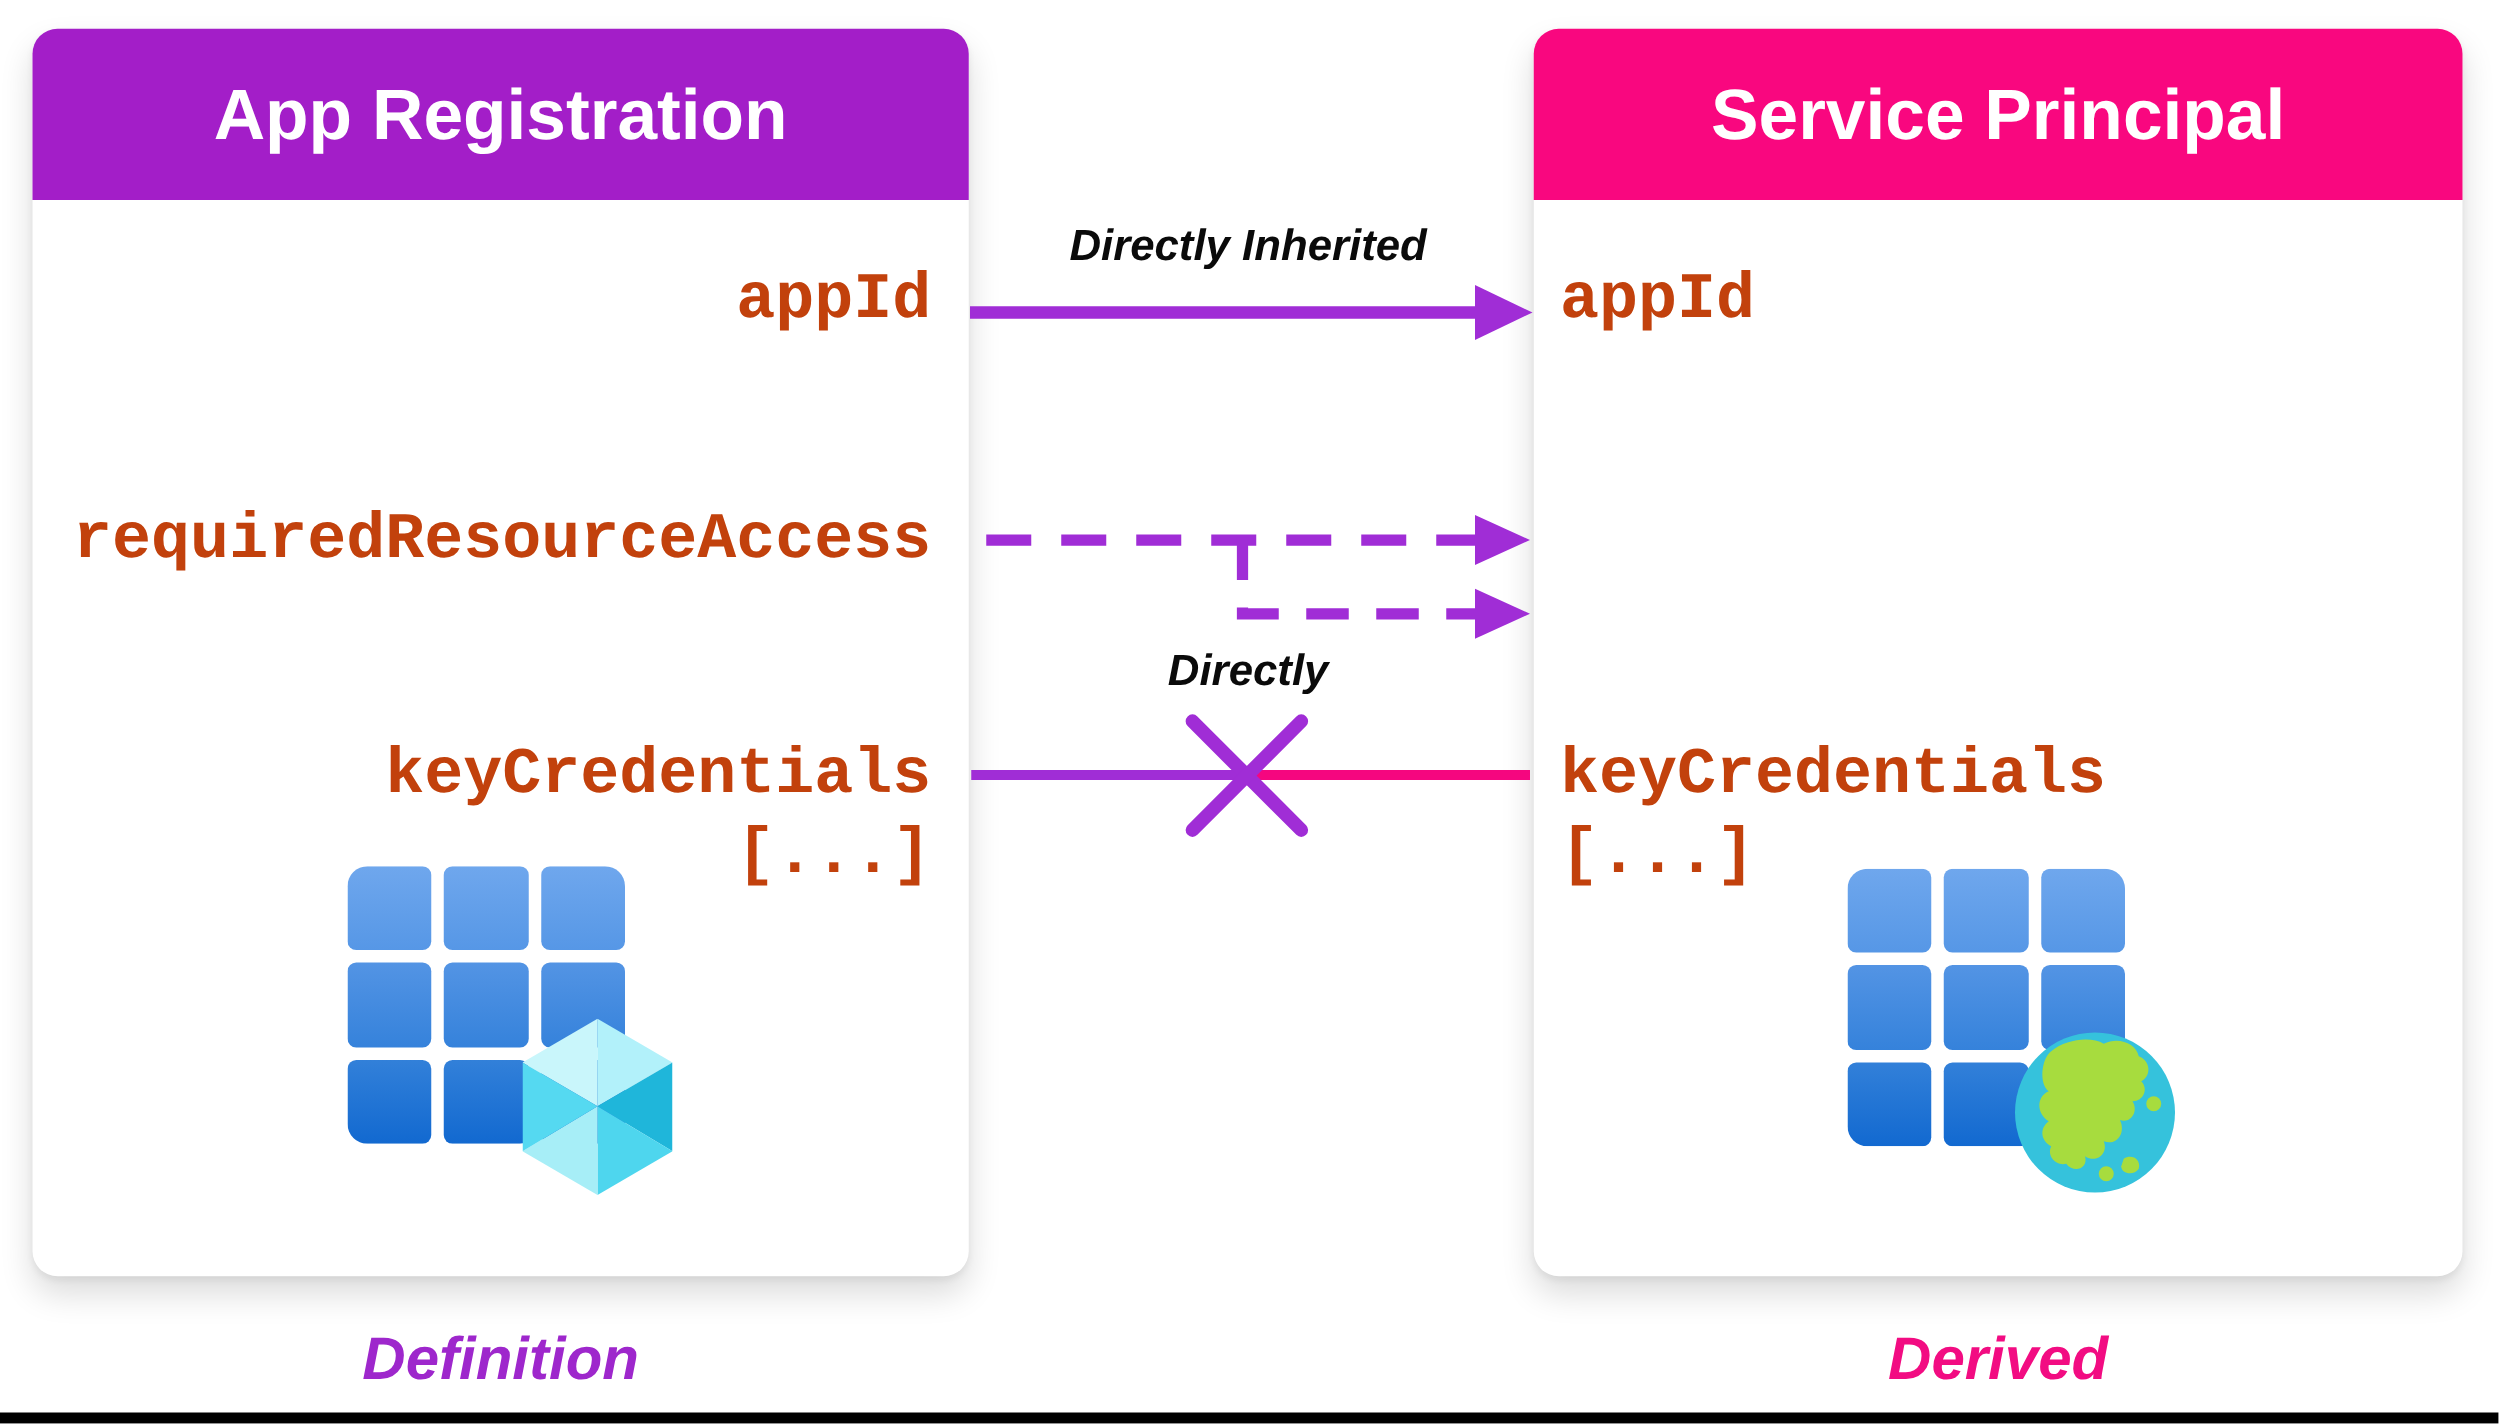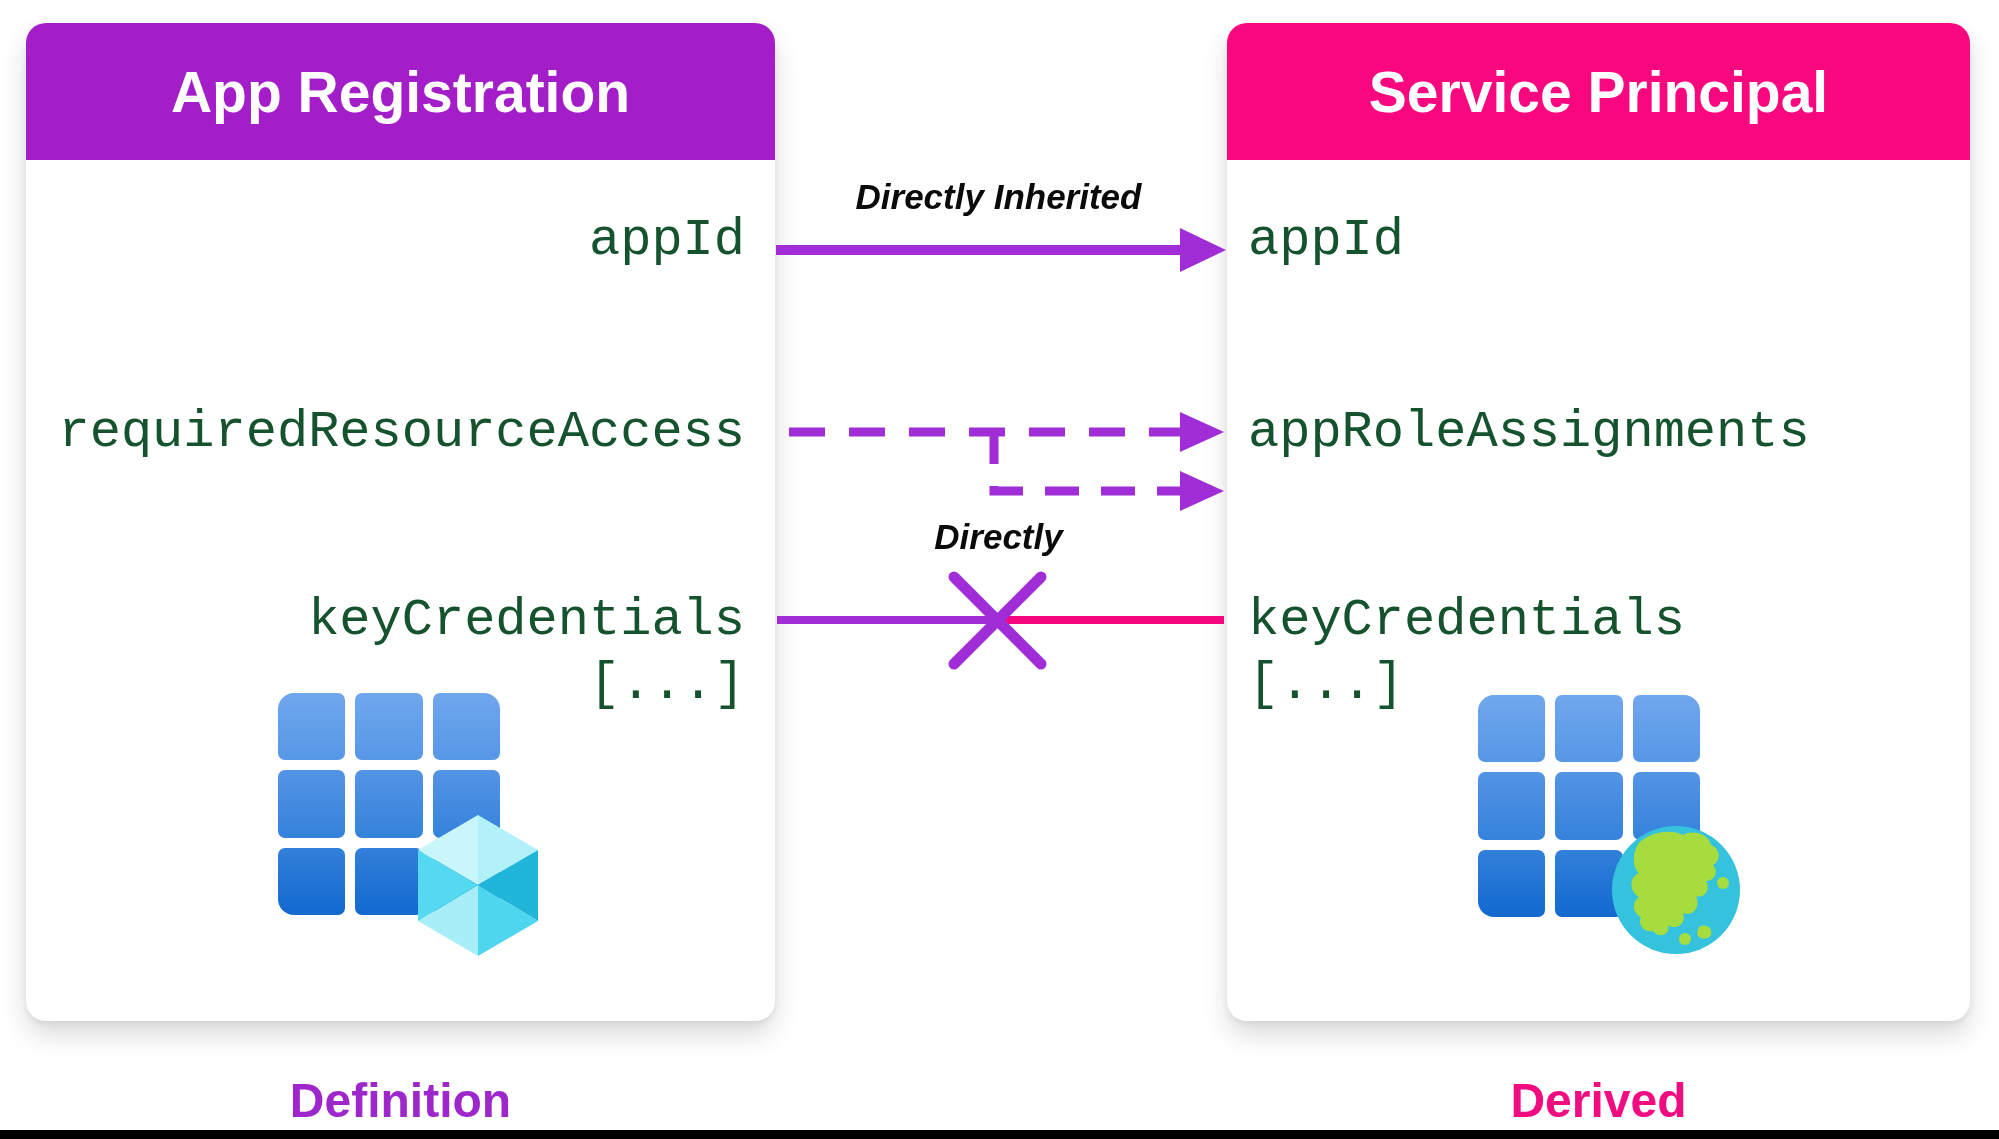--- a/index.html
+++ b/index.html
@@ -13,31 +13,31 @@
   #card-left{left:26px;width:749px;}
   #card-right{left:1227px;width:743px;}
   .card-header{position:absolute;top:0;left:0;right:0;height:137px;border-radius:20px 20px 0 0;
                display:flex;align-items:center;justify-content:center;}
   #card-left .card-header{background:var(--c-header-purple,#A31EC8);}
   #card-right .card-header{background:var(--c-header-pink,#F9077F);}
   .card-title{color:#ffffff;font-weight:bold;font-size:57px;white-space:nowrap;}
 
   
   .mono{position:absolute;font-family:"Liberation Mono","DejaVu Sans Mono",monospace;
-        font-weight:normal;font-size:52px;color:#14532d;transform:translateY(-50%);white-space:nowrap;}
+        font-weight:bold;font-size:52px;color:#c2410c;transform:translateY(-50%);white-space:nowrap;}
   .l{left:26px;width:719px;text-align:right;}
   .r{left:1248px;text-align:left;}
 
   
   .rel{position:absolute;left:775px;width:447px;text-align:center;font-style:italic;font-weight:bold;
        font-size:35px;color:var(--c-label-black,#0a0a0a);transform:translateY(-50%);white-space:nowrap;}
 
   
   .footer{position:absolute;top:1088px;transform:translateY(-50%);text-align:center;
-          font-weight:bold;font-size:48px;white-space:nowrap;margin-top:12px;}
+          font-style:italic;font-weight:bold;font-size:48px;white-space:nowrap;}
   #footer-left{left:26px;width:749px;color:var(--c-footer-purple,#9E27CC);}
   #footer-right{left:1227px;width:743px;color:var(--c-footer-pink,#F20C82);}
 
   
   .grid-icon{position:absolute;width:222px;height:222px;display:grid;
              grid-template-columns:1fr 1fr 1fr;grid-template-rows:1fr 1fr 1fr;gap:10px;
              border-radius:16px;overflow:hidden;}
   #grid-left{left:278px;top:693px;}
   #grid-right{left:1478px;top:695px;}
   .cell{border-radius:7px;}
@@ -64,21 +64,20 @@
       <span class="card-title">App Registration</span>
     </div>
   </div>
 
   <div class="mono l" style="top:240px">appId</div>
   <div class="mono l" style="top:432px">requiredResourceAccess</div>
   <div class="mono l" style="top:620px">keyCredentials</div>
   <div class="mono l" style="top:684px">[...]</div>
 
   <div class="mono r" style="top:240px">appId</div>
-  <div class="mono r" style="top:432px">appRoleAssignments</div>
   <div class="mono r" style="top:620px">keyCredentials</div>
   <div class="mono r" style="top:684px">[...]</div>
 
   <div class="rel" style="top:197px">Directly Inherited</div>
   <div class="rel" style="top:537px">Directly</div>
 
   <svg class="abs" width="1999" height="1139" style="left:0;top:0">
 
     <g>
       <line x1="776" y1="250" x2="1180" y2="250" stroke-width="10" style="stroke:var(--c-arrow-purple,#A02DD6)"></line>

